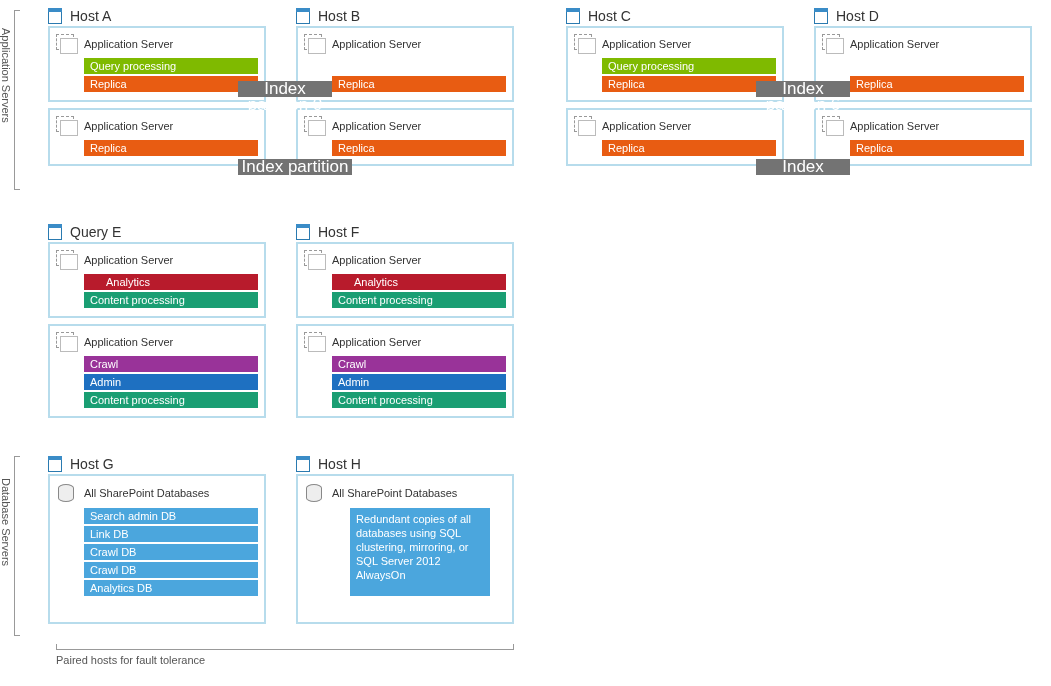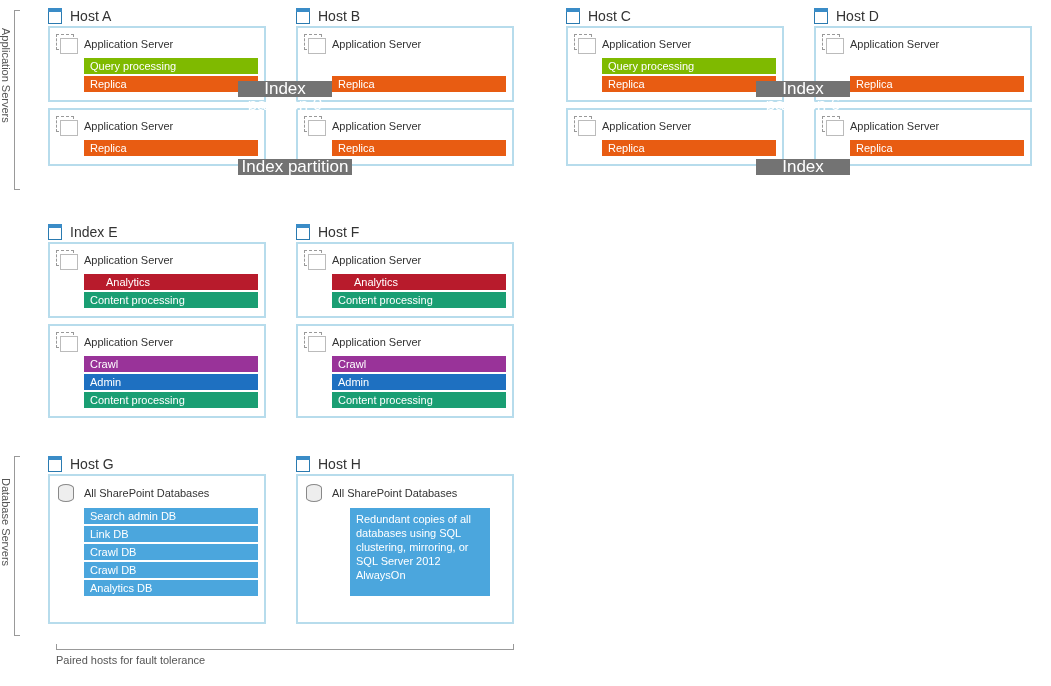--- a/index.html
+++ b/index.html
@@ -193,21 +193,21 @@
   <div class="index-bridge" style="left:230px; top:73px; width:94px;">Index partition 0</div>
   <div class="index-bridge" style="left:230px; top:151px; width:114px;">Index partition 1</div>
   <div class="index-bridge" style="left:748px; top:73px; width:94px;">Index partition 6</div>
   <div class="index-bridge" style="left:748px; top:151px; width:94px;">Index partition 3</div>
 
   <div class="host wE" style="left:40px; top:216px;">
     <div class="host-icon">
         <div class="box"></div>
         <div class="top"></div>
       </div>
-    <div class="host-title">Index E</div>
+    <div class="host-title">Query E</div>
     <div class="card">
       <div class="card-head">
           <div class="srv-icon">
             <div class="a"></div>
             <div class="b"></div>
           </div>
           <div class="card-title">Application Server</div>
         </div>
       <div style="margin-left:28px;">
         <div class="chip red">Analytics</div>

